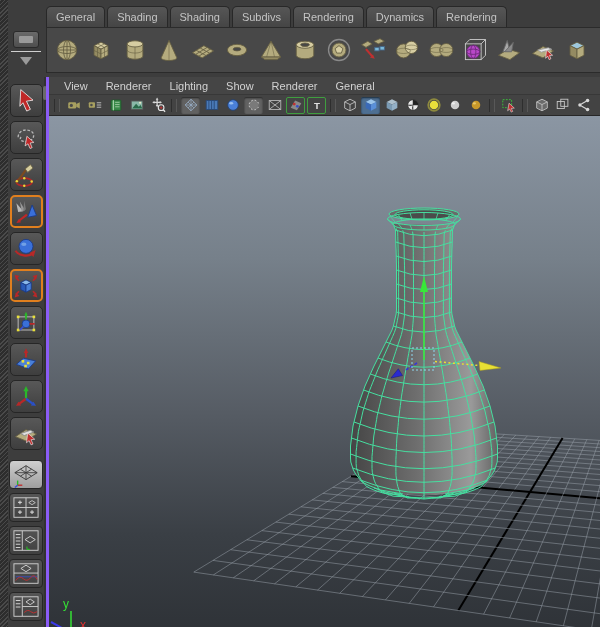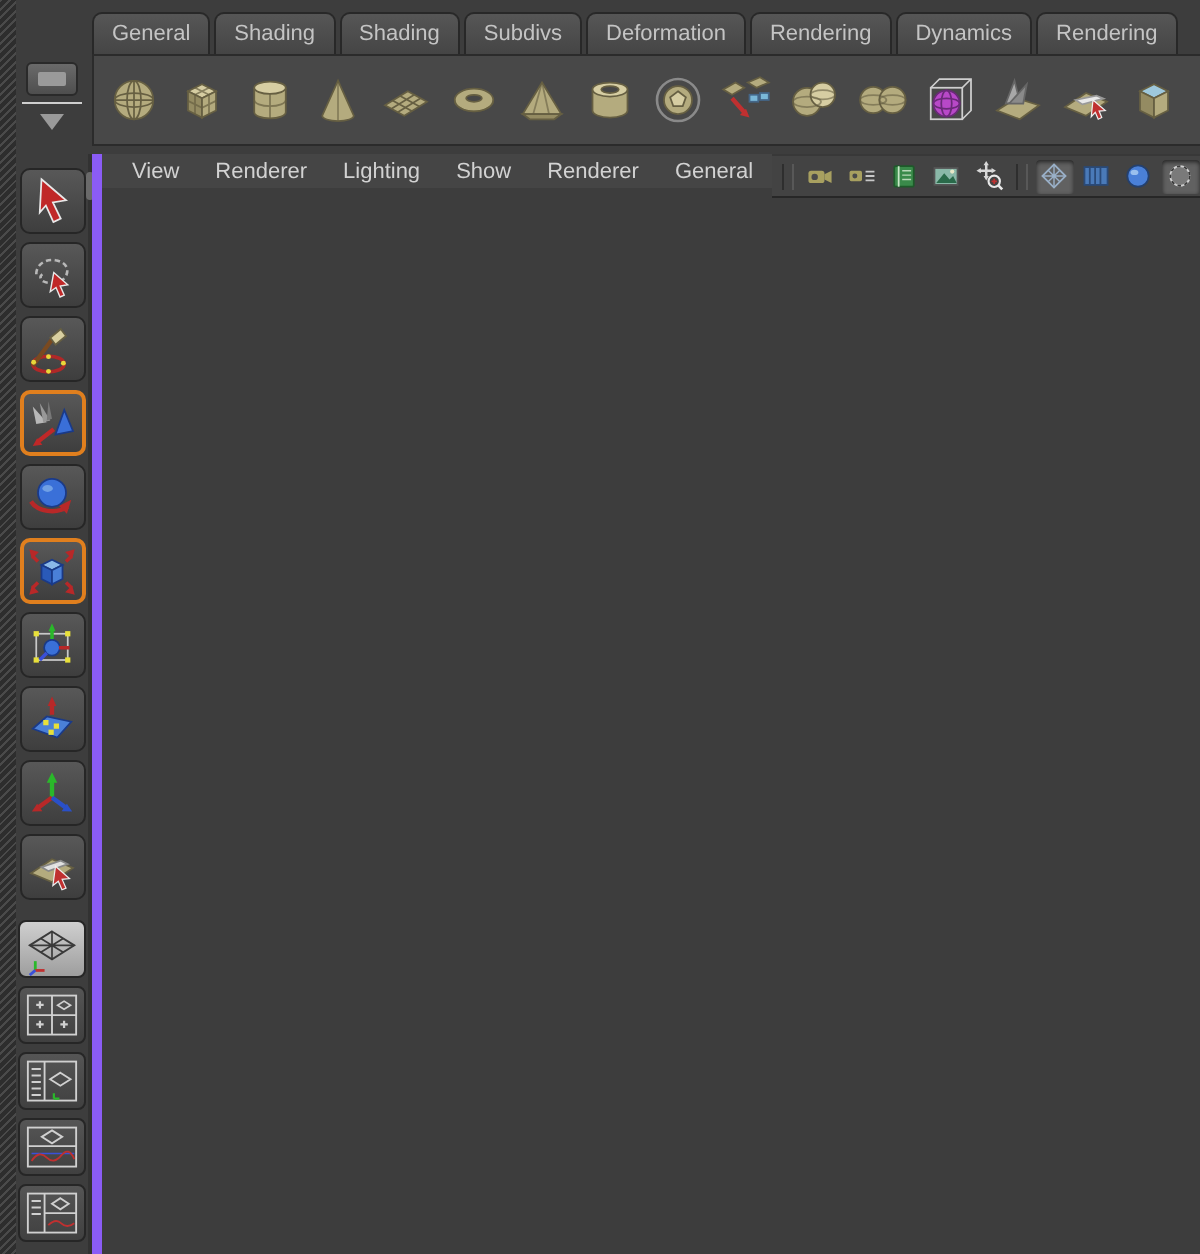--- a/index.html
+++ b/index.html
@@ -27,22 +27,22 @@
         border:1px solid #262626;border-radius:5px;display:flex;align-items:center;justify-content:center}
   .tbtn.active{border:2px solid #e07f1e}
   .laybtn{width:34px;height:29px;box-sizing:border-box;background:linear-gradient(#555,#404040);
         border:1px solid #262626;border-radius:4px;display:flex;align-items:center;justify-content:center}
   .laybtn.current{background:linear-gradient(#cfcfcf,#9e9e9e)}
   .layspacer{height:2px}
   
   .vdiv{position:absolute;left:44px;top:77px;width:2px;bottom:0;background:#323232}
   .vnub{position:absolute;left:43px;top:86px;width:4px;height:14px;background:#6a6a6a;border-radius:2px}
   
-  .mainpanel{position:absolute;left:46px;top:77px;right:0;bottom:0;display:flex;flex-direction:row;
-             border-left:5px solid #8b5cf6;box-sizing:border-box}
+  .mainpanel{position:absolute;left:46px;top:77px;right:0;bottom:0;display:flex;flex-direction:column;
+             border-left:3px solid #8b5cf6;box-sizing:border-box}
   .pmenubar{height:17px;background:#454545;display:flex;align-items:center;padding-left:6px;flex:0 0 auto}
   .pmenu{color:#d2d2d2;font-size:11px;padding:0 9px;white-space:nowrap}
   .ptoolbar{height:20px;background:#434343;display:flex;align-items:center;padding:0 2px;
             border-top:1px solid #383838;border-bottom:1px solid #272727;flex:0 0 auto}
   .pbtn{width:19px;height:17px;margin:0 1px;border-radius:2px;display:flex;align-items:center;justify-content:center;
         box-sizing:border-box;flex:0 0 auto}
   .pbtn.pressed{background:#616161;box-shadow:inset 0 1px 2px #242424}
   .pbtn.bluep{background:#4e6f92;box-shadow:inset 0 1px 2px #1a2a3a}
   .pbtn.green{border:1px solid #3f9e3f}
   .psep{width:4px;height:13px;margin:0 3px;border-left:1px solid #2e2e2e;border-right:1px solid #585858;flex:0 0 auto}
@@ -54,21 +54,20 @@
 <body>
 
 <div class="root">
   <div class="knurl"></div>
 
   <div class="tabbar" id="tabbar">
       <div class="tab">General</div>
       <div class="tab">Shading</div>
       <div class="tab">Shading</div>
       <div class="tab">Subdivs</div>
-      <div class="tab">Deformation</div>
       <div class="tab">Rendering</div>
       <div class="tab">Dynamics</div>
       <div class="tab">Rendering</div>
     </div>
 
   <div class="shelfswitch">
     <div class="ssbtn">
         <div class="pad"></div>
       </div>
     <div class="ssdiv"></div>

